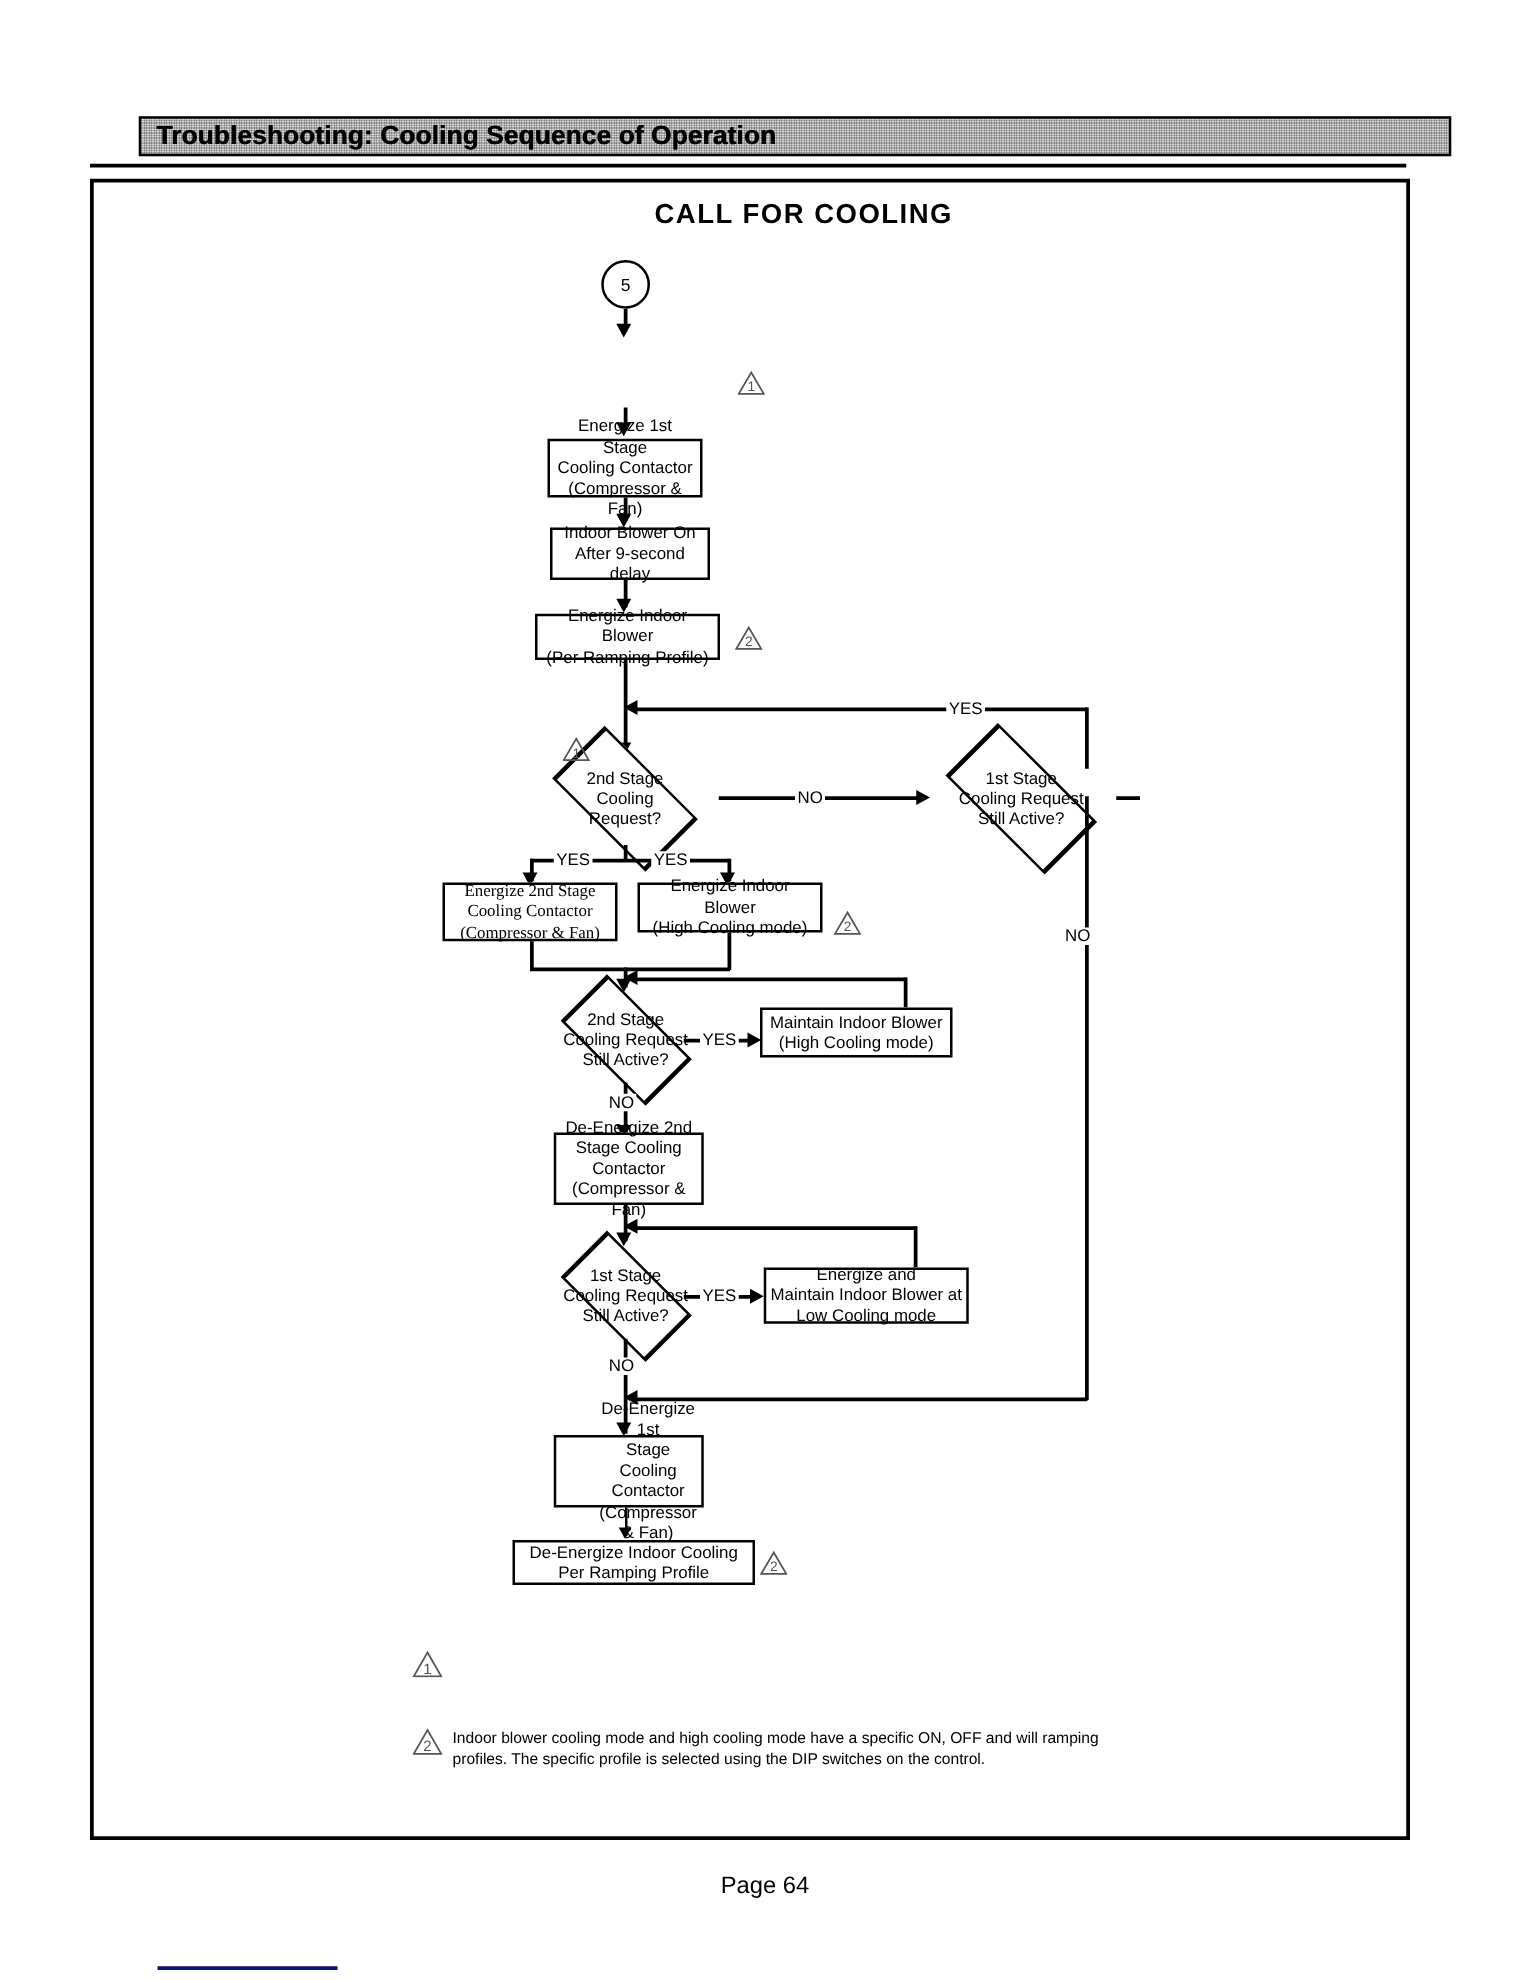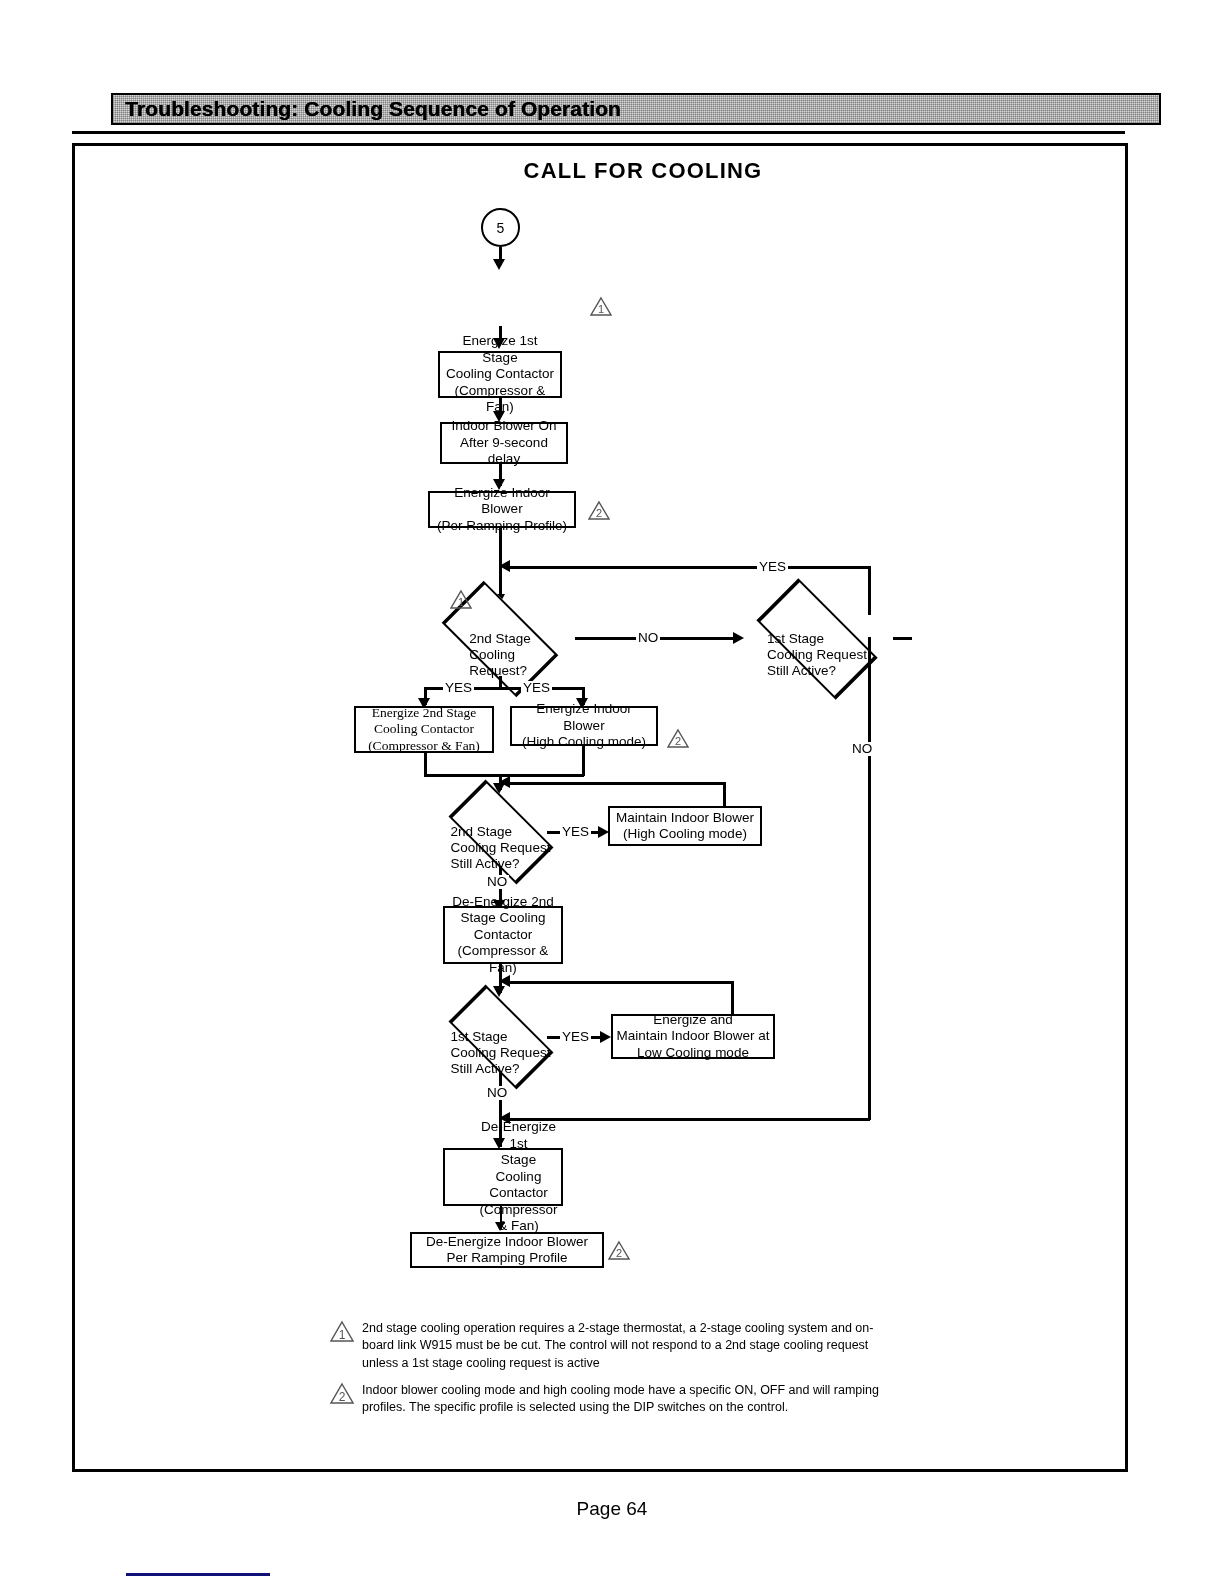--- a/index.html
+++ b/index.html
@@ -118,27 +118,28 @@
     position: absolute;
     left: 50%;
     top: 50%;
     background: #fff;
     border: 2.5px solid #000;
     box-sizing: border-box;
   }
   .diamond-label {
     position: absolute;
     left: 0;
-    top: 16px;
+    top: 0;
     width: 100%;
     height: 100%;
     display: flex;
     flex-direction: column;
     align-items: center;
     justify-content: center;
+    text-align: center;
     font-size: 13.5px;
     line-height: 1.2;
     white-space: pre-line;
     pointer-events: none;
   }
 
   
   .hline { position: absolute; background: #000; height: 2.5px; }
   .vline { position: absolute; background: #000; width: 2.5px; }
   .vline.thin { width: 2px; }
@@ -394,36 +395,35 @@
   <div class="edge-label" style="left:485px; top:1086px;">NO</div>
 
   <div class="node proc" style="left:443px; top:1148px; width:120px; height:58px;padding-left:34px;">De-Energize 1st
 Stage Cooling
 Contactor
 (Compressor &amp; Fan)</div>
 
   <div class="vline thin" style="left:500px; top:1206px; height:23px;"></div>
   <div class="arrow-down small" style="left:495px; top:1222px;"></div>
 
-  <div class="node proc thin" style="left:410px; top:1232px; width:194px; height:36px;">De-Energize Indoor Blower
+  <div class="node proc thin" style="left:410px; top:1232px; width:194px; height:36px;">De-Energize Indoor Cooling
 Per Ramping Profile</div>
   <div class="note-tri" style="left:608px; top:1240px;">
     <svg viewBox="0 0 22 20" width="22" height="20">
       <polygon points="11,2 21,19 1,19" fill="none" stroke="#555" stroke-width="1.4"></polygon>
       <text x="11" y="17" font-size="11" text-anchor="middle" fill="#555" font-family="Liberation Sans, sans-serif">2</text>
     </svg>
   </div>
 
   <div class="footnote-marker" style="left:330px; top:1320px;">
     <svg viewBox="0 0 24 22" width="24" height="22">
       <polygon points="12,2 23,21 1,21" fill="none" stroke="#555" stroke-width="1.4"></polygon>
       <text x="12" y="19" font-size="12" text-anchor="middle" fill="#555" font-family="Liberation Sans, sans-serif">1</text>
     </svg>
   </div>
-  <div class="footnote" style="left:362px; top:1320px;">2nd stage cooling operation requires a 2-stage thermostat, a 2-stage cooling system and on-board link W915 must be be cut. The control will not respond to a 2nd stage cooling request unless a 1st stage cooling request is active</div>
 
   <div class="footnote-marker" style="left:330px; top:1382px;">
     <svg viewBox="0 0 24 22" width="24" height="22">
       <polygon points="12,2 23,21 1,21" fill="none" stroke="#555" stroke-width="1.4"></polygon>
       <text x="12" y="19" font-size="12" text-anchor="middle" fill="#555" font-family="Liberation Sans, sans-serif">2</text>
     </svg>
   </div>
   <div class="footnote" style="left:362px; top:1382px;">Indoor blower cooling mode and high cooling mode have a specific ON, OFF and will ramping profiles. The specific profile is selected using the DIP switches on the control.</div>
 
   <div id="page-number">Page 64</div>

